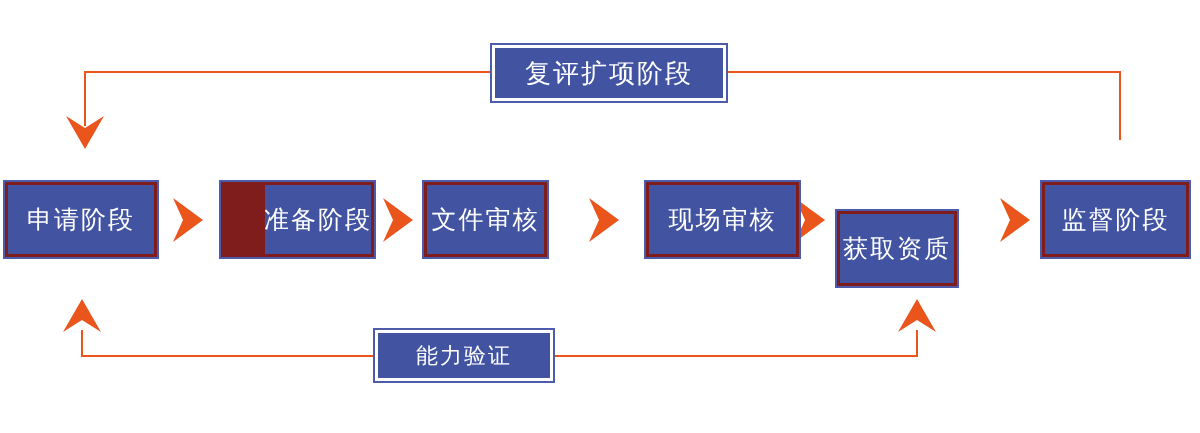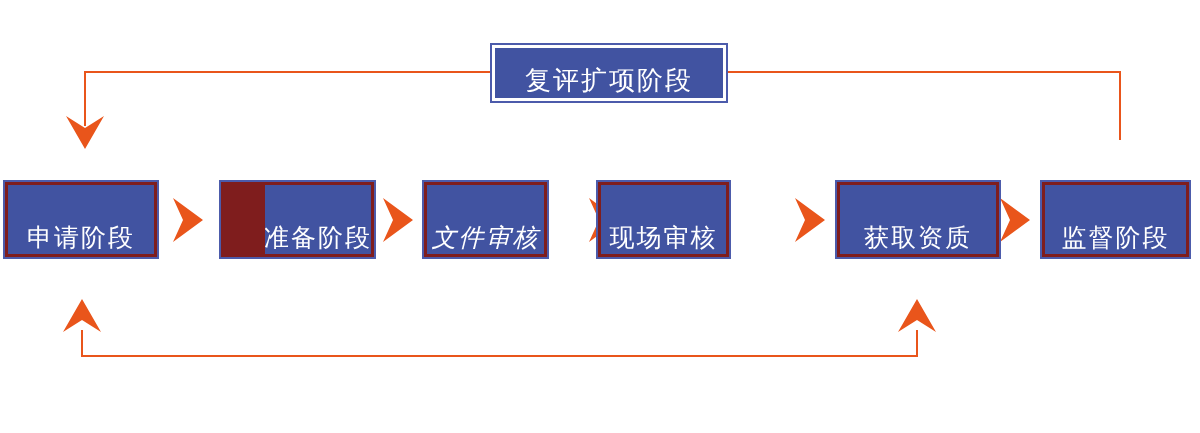--- a/index.html
+++ b/index.html
@@ -30,32 +30,32 @@
     background: #7f1d1d;
     padding: 3px;
     z-index: 3;
   }
   .stage-box .fill,
   .loop-box .fill {
     width: 100%;
     height: 100%;
     background: var(--box-fill);
     display: flex;
-    align-items: flex-end;
+    align-items: center;
     justify-content: center;
     color: var(--text);
     letter-spacing: 2px;
     white-space: nowrap;
   }
   .stage-box .fill { font-size: 25px; }
   .s1 { left: 3px;    width: 156px; }
   .s2 { left: 219px;  width: 157px; padding-left: 44px; }
-  .s3 { left: 422px;  width: 127px; font-style: italic; }
-  .s4 { left: 596px;  width: 135px; }
-  .s5 { left: 835px;  width: 166px; }
+  .s3 { left: 422px;  width: 127px; }
+  .s4 { left: 644px;  width: 157px; }
+  .s5 { left: 835px;  width: 124px; margin-top: 29px; }
   .s6 { left: 1040px; width: 151px; }
 
   .loop-box {
     position: absolute;
     border: 2px solid var(--box-border);
     background: #fff;
     padding: 3px;
     z-index: 3;
   }
   .loop-top    { left: 490px; top: 43px;  width: 238px; height: 60px; }
@@ -176,14 +176,19 @@
     <div class="fill">
         <span>监督阶段</span>
       </div>
   </div>
 
   <div class="loop-box loop-top">
     <div class="fill">
         <span>复评扩项阶段</span>
       </div>
   </div>
+  <div class="loop-box loop-bottom">
+    <div class="fill">
+        <span>能力验证</span>
+      </div>
+  </div>
 
 </div>
 
 </body></html>

